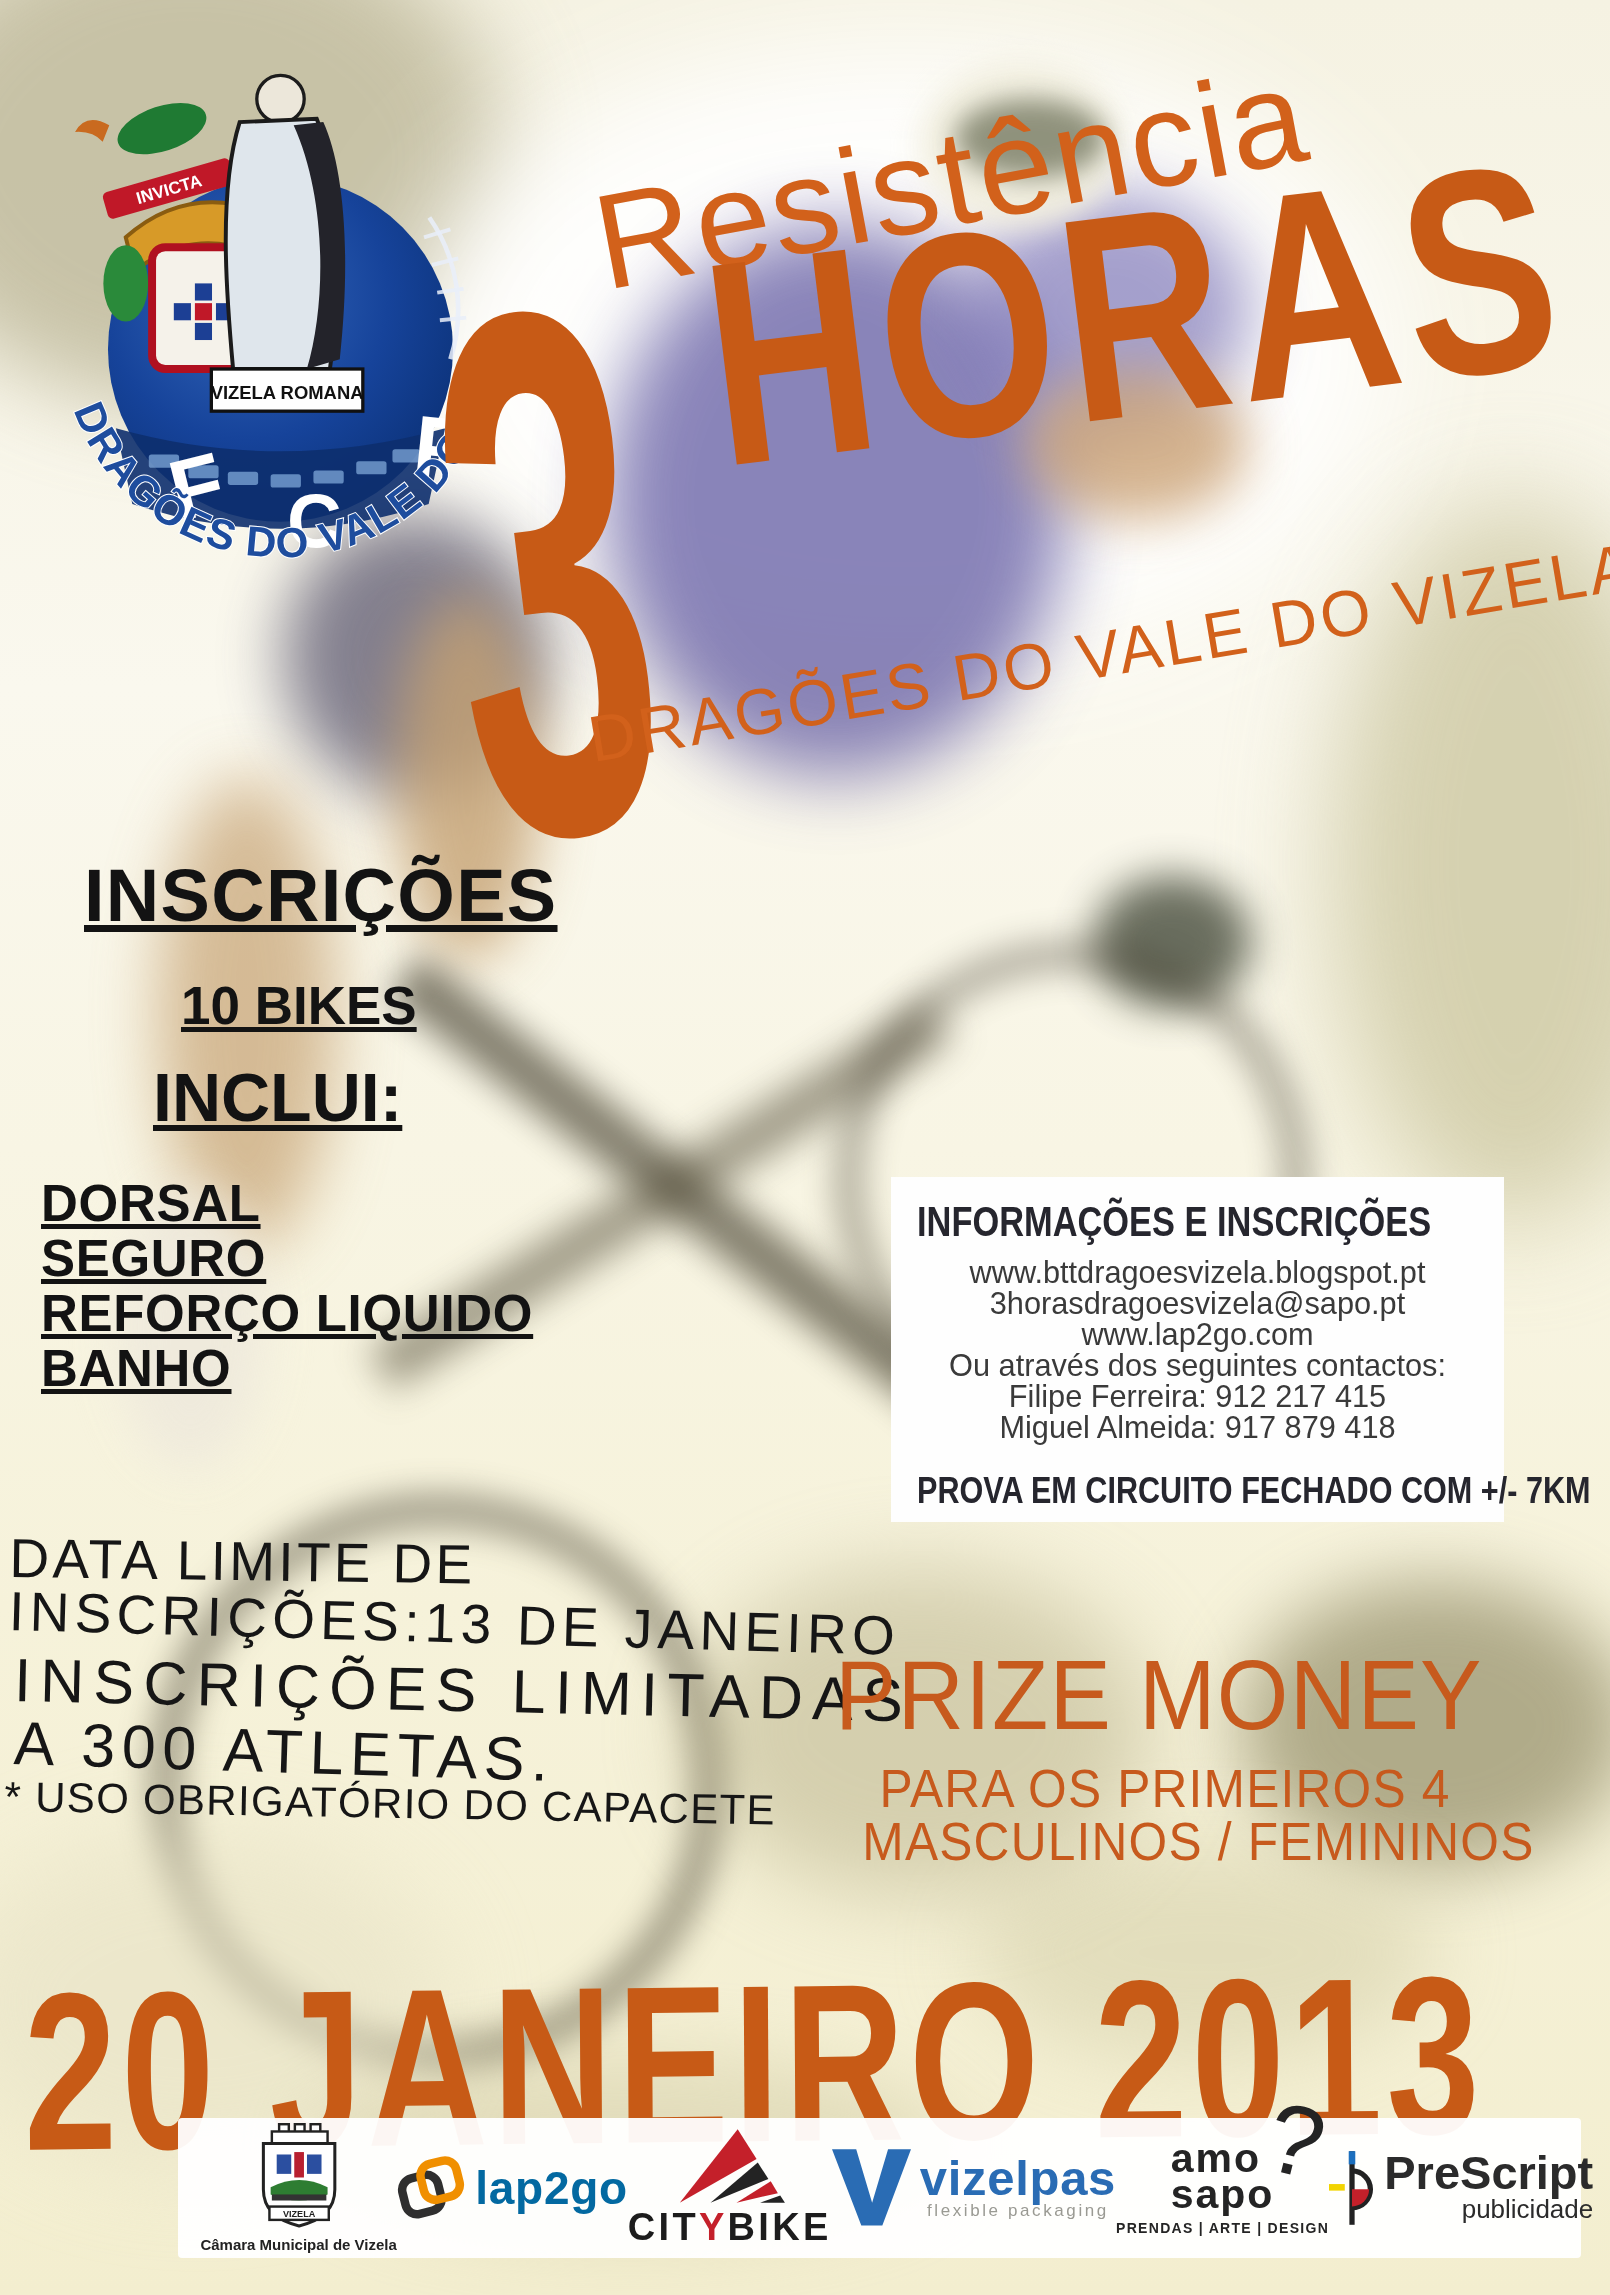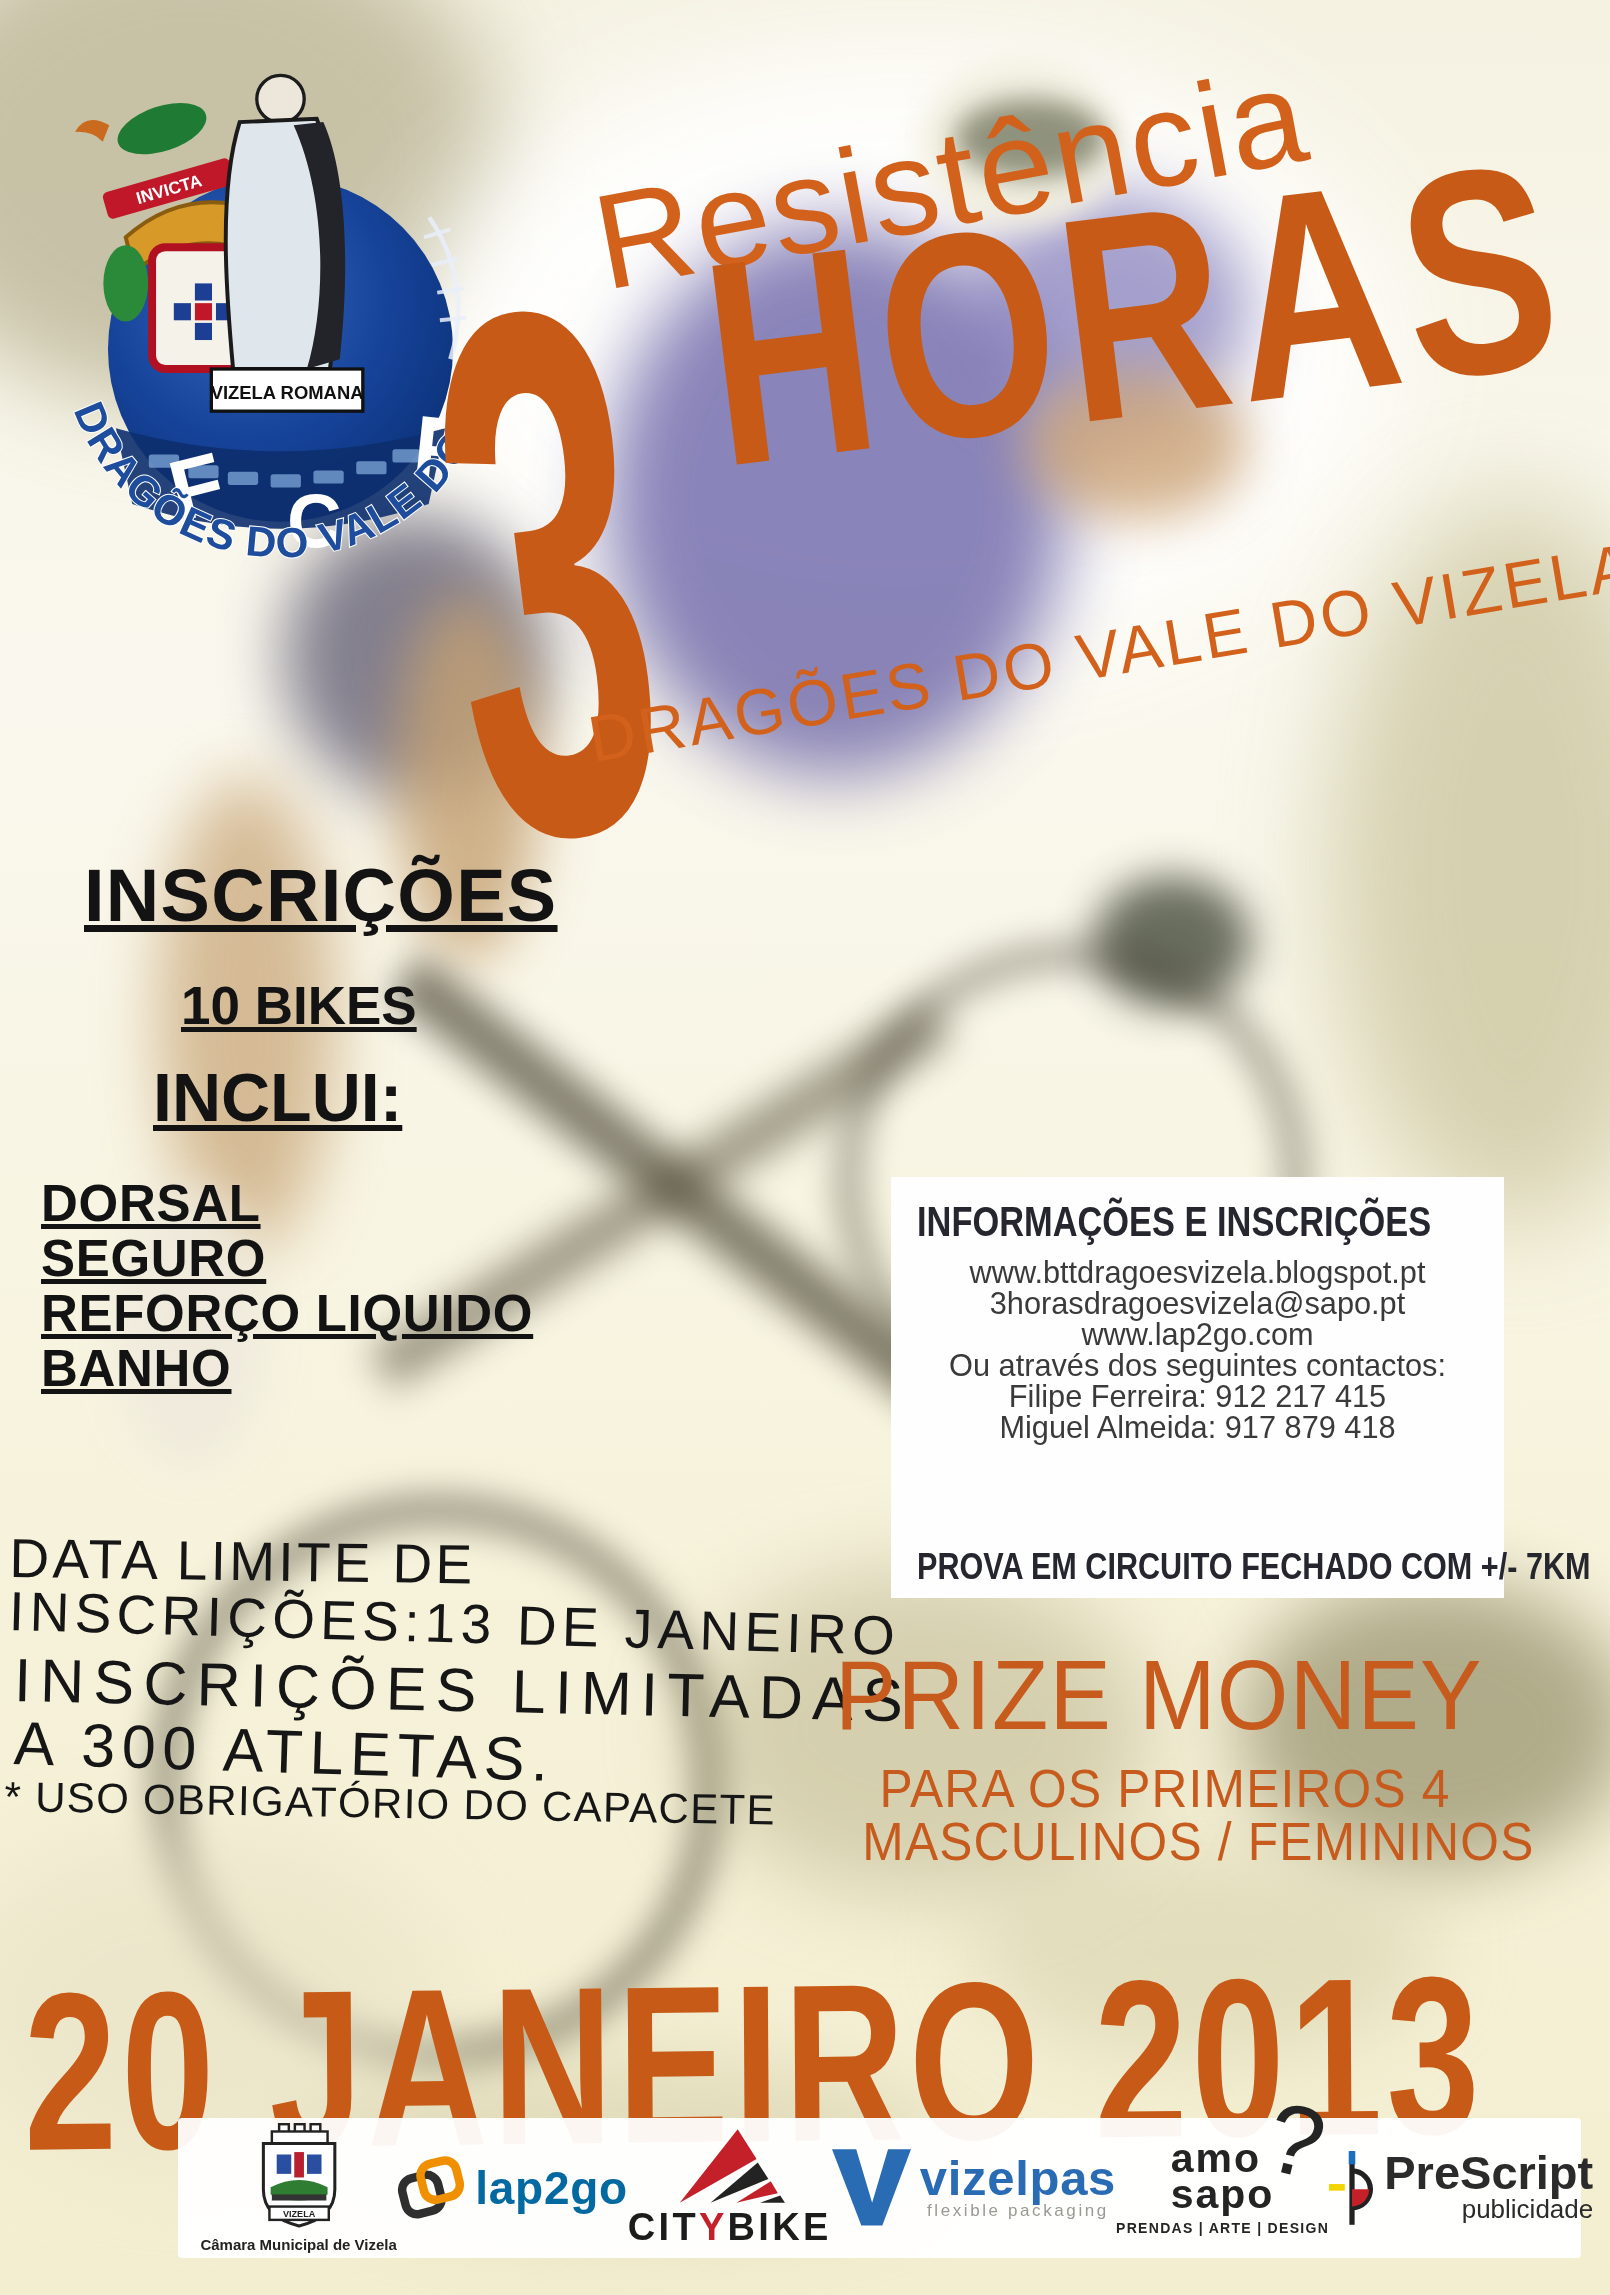--- a/index.html
+++ b/index.html
@@ -50,21 +50,21 @@
   .bikes{left:181px;top:975px;font-size:53px;}
   .inclui{left:153px;top:1058px;font-size:68px;}
   .list{left:41px;top:1176px;font-size:51px;line-height:55px;letter-spacing:0.7px;}
   .data1{left:10px;top:1526px;font-size:55px;font-weight:400;letter-spacing:3.3px;color:#161616;transform:rotate(.8deg);transform-origin:left top;}
   .data2{left:10px;top:1579px;font-size:55px;font-weight:400;letter-spacing:5.3px;color:#161616;transform:rotate(1.6deg);transform-origin:left top;}
   .lim1{left:14.5px;top:1645px;font-size:61px;font-weight:400;letter-spacing:9.2px;color:#161616;transform:rotate(1.3deg);transform-origin:left top;}
   .lim2{left:14.5px;top:1708px;font-size:61px;font-weight:400;letter-spacing:6.6px;color:#161616;transform:rotate(1.8deg);transform-origin:left top;}
   .note{left:5.3px;top:1773px;font-size:42px;font-weight:400;letter-spacing:1.3px;color:#161616;transform:rotate(1deg);transform-origin:left top;}
 
   
-  .infobox{left:891px;top:1177px;width:613px;height:421px;background:#fefefe;}
+  .infobox{left:891px;top:1177px;width:613px;height:345px;background:#fefefe;}
   .info-h{position:absolute;left:26px;top:20px;font-size:43px;font-weight:700;color:#26262e;transform:scaleX(.8);transform-origin:left top;white-space:nowrap;}
   .info-lines{position:absolute;left:0;top:80px;width:100%;text-align:center;font-size:32px;line-height:31px;color:#3a3a3a;transform:scaleX(.96);transform-origin:center top;}
   .info-f{position:absolute;left:26px;bottom:10.5px;font-size:36px;font-weight:700;color:#26262e;transform:scaleX(.85);transform-origin:left bottom;white-space:nowrap;}
 
   
   .prize{left:835px;top:1638px;font-size:99px;font-weight:400;color:#c75a1d;letter-spacing:1.3px;transform:scaleX(.93);transform-origin:left top;}
   .prize1{left:836px;top:1757px;width:658px;text-align:center;font-size:54px;color:#c75a1d;letter-spacing:1.3px;transform:scaleX(.92);transform-origin:center top;}
   .prize2{left:836px;top:1810px;width:658px;text-align:center;font-size:54px;color:#c75a1d;letter-spacing:1.3px;transform:scaleX(.92);transform-origin:center top;}
 
   

